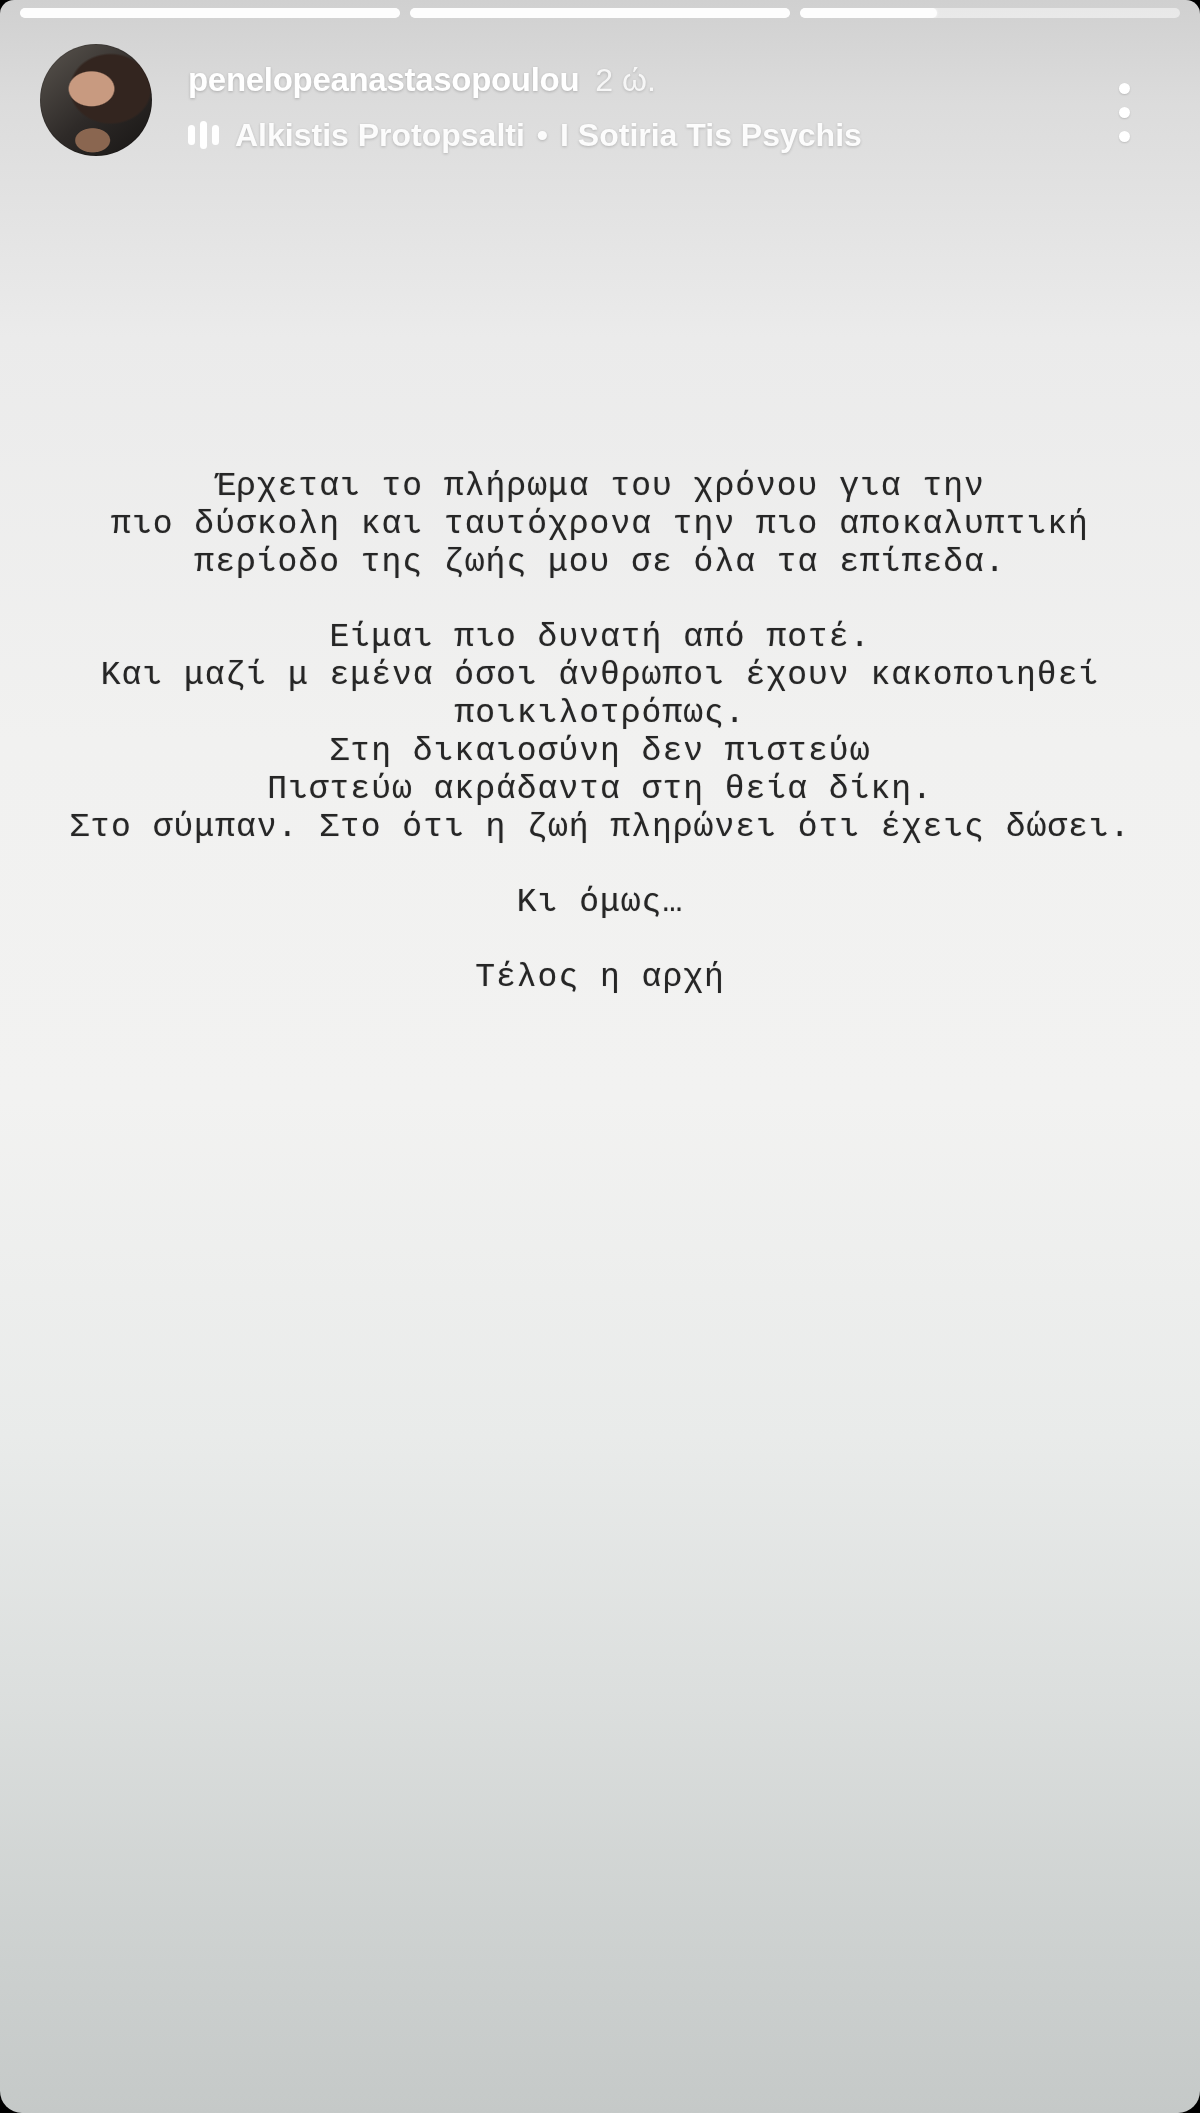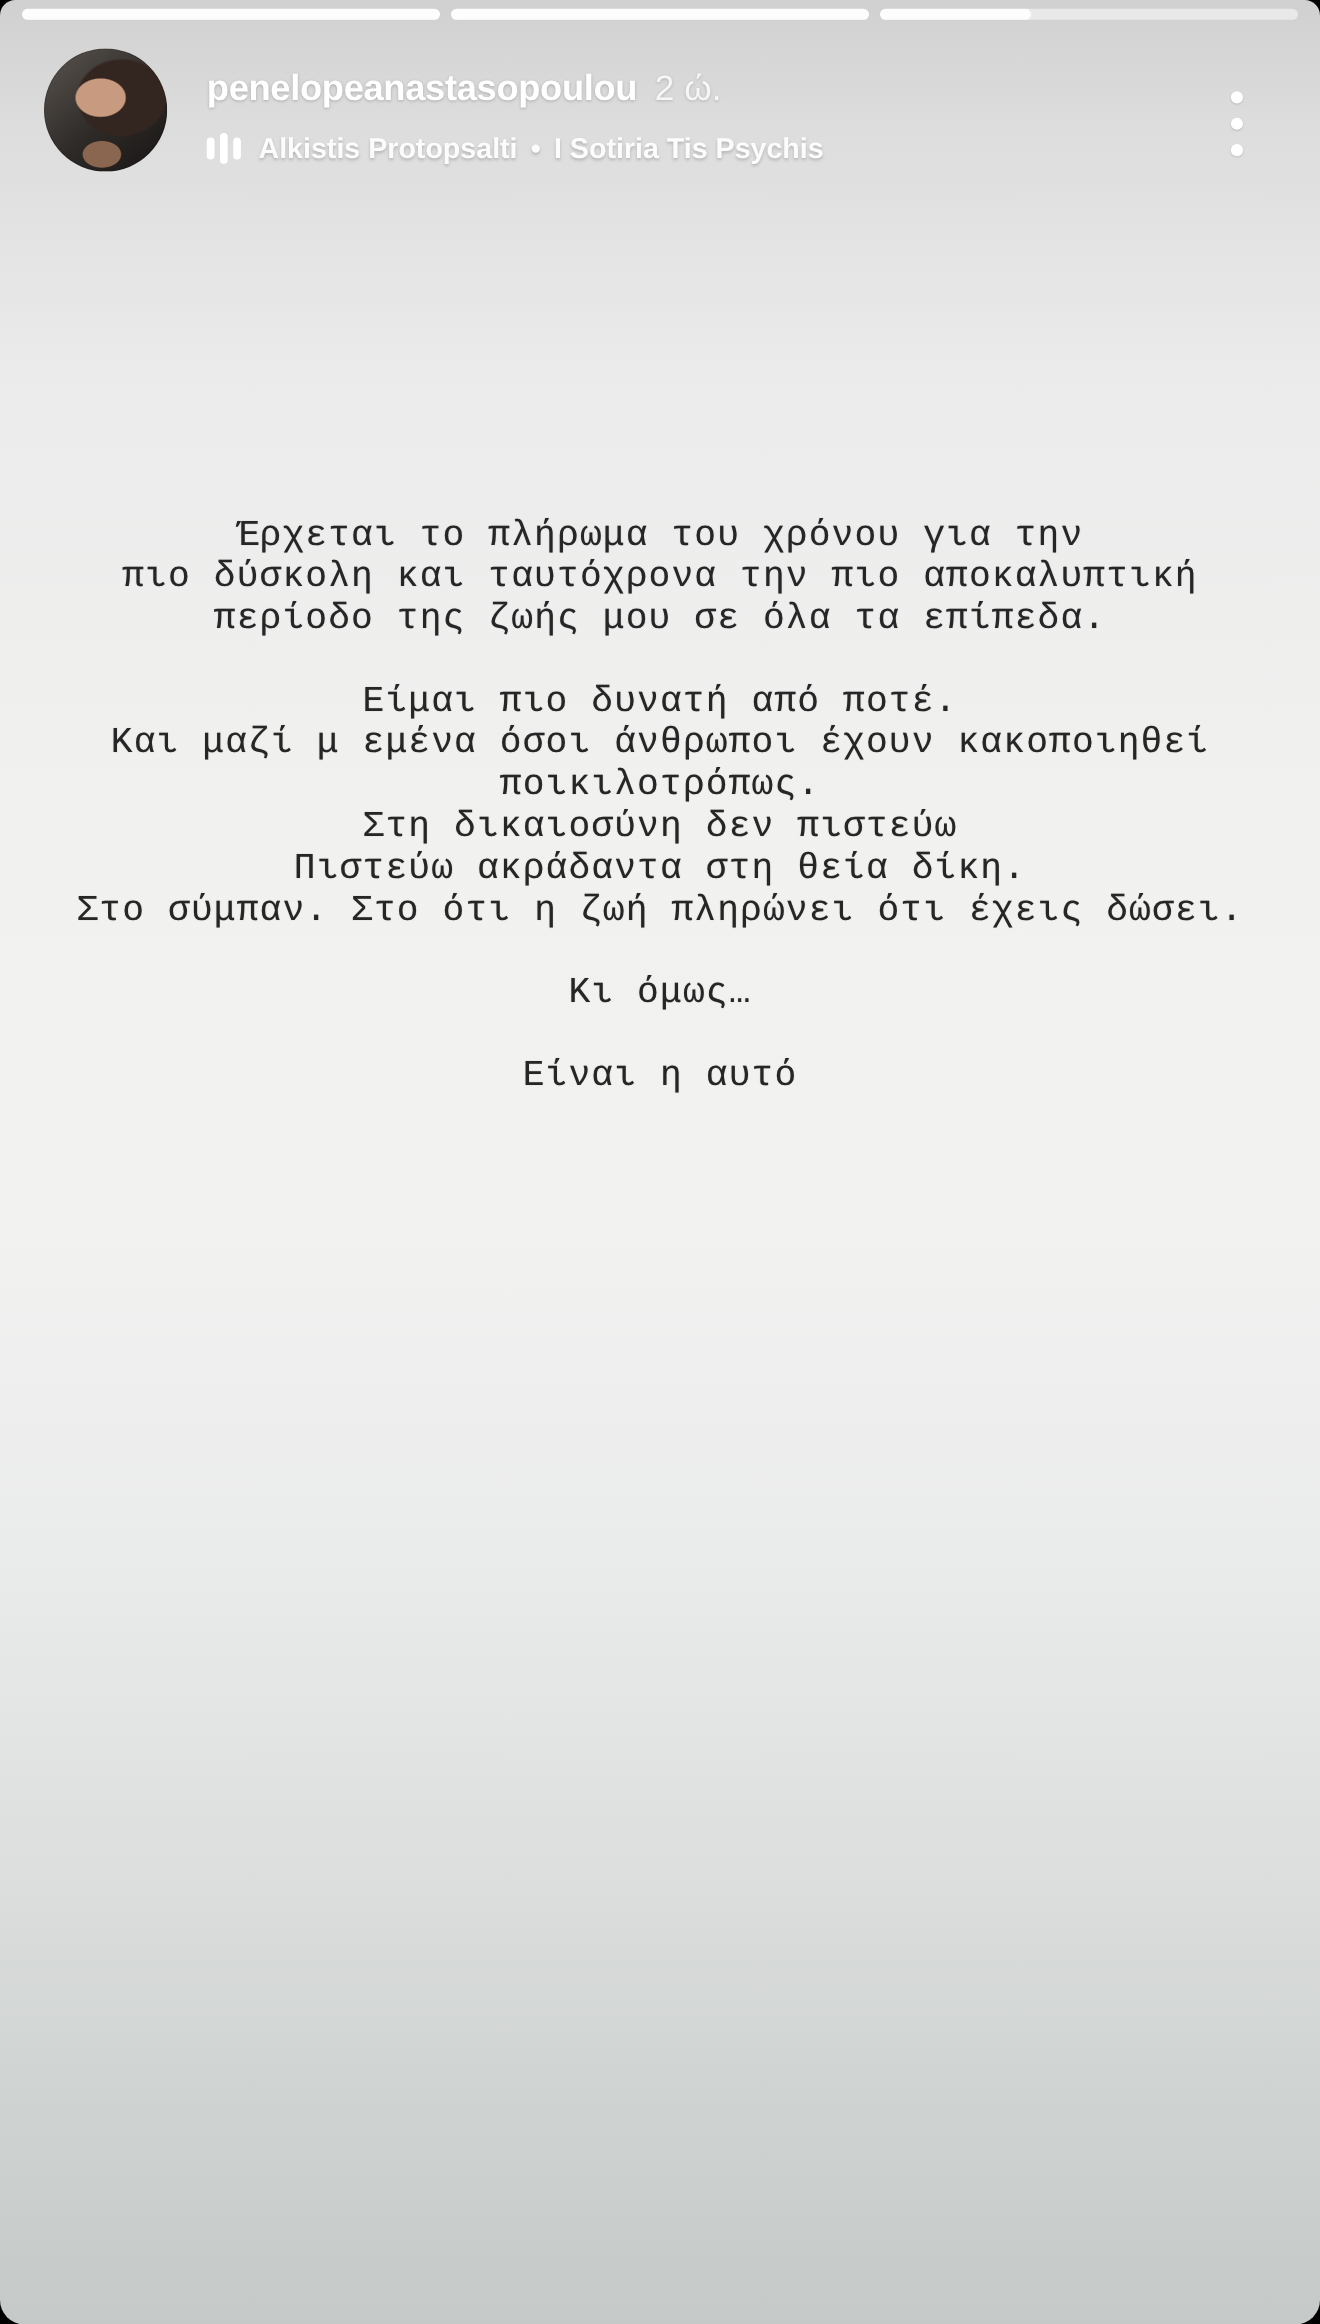--- a/index.html
+++ b/index.html
@@ -28,21 +28,21 @@
       radial-gradient(ellipse 58% 50% at 63% 40%, #33251f 0 60%, rgba(51,37,31,0) 64%),
       linear-gradient(140deg, #5a554f 0%, #2e2a28 55%, #171514 100%);
     box-shadow: inset 0 0 0 1px rgba(0,0,0,0.12);
   }
   .meta { margin-left:36px; padding-top:14px; color:#fff; min-width:0; }
   .row1 { display:flex; align-items:baseline; line-height:38px; }
   .username { font-size:33px; font-weight:700; letter-spacing:-0.3px;
               text-shadow:0 1px 3px rgba(0,0,0,0.22); }
   .time { margin-left:16px; font-size:32px; font-weight:400; color:rgba(255,255,255,0.85);
           text-shadow:0 1px 3px rgba(0,0,0,0.18); }
-  .row2 { margin-top:18px; display:flex; align-items:center; font-size:26px; font-weight:600;
+  .row2 { margin-top:18px; display:flex; align-items:center; font-size:32px; font-weight:600;
           color:rgba(255,255,255,0.95); text-shadow:0 1px 3px rgba(0,0,0,0.2); line-height:36px; }
   .eq { display:flex; align-items:center; gap:5px; margin-right:16px; }
   .eq i { display:block; width:7px; border-radius:4px; background:#fff; }
   .eq i:nth-child(1){ height:20px; } .eq i:nth-child(2){ height:28px; } .eq i:nth-child(3){ height:20px; }
   .bullet { margin:0 12px; }
   .menu { margin-left:auto; margin-right:30px; padding-top:24px; display:flex; flex-direction:column;
           gap:13px; align-items:center; cursor:pointer; }
   .menu i { width:11px; height:11px; border-radius:50%; background:#fff;
             box-shadow:0 1px 2px rgba(0,0,0,0.15); }
 
@@ -101,16 +101,16 @@
     <p>Έρχεται το πλήρωμα του χρόνου για την
 πιο δύσκολη και ταυτόχρονα την πιο αποκαλυπτική
 περίοδο της ζωής μου σε όλα τα επίπεδα.</p>
     <p>Είμαι πιο δυνατή από ποτέ.
 Και μαζί μ εμένα όσοι άνθρωποι έχουν κακοποιηθεί
 ποικιλοτρόπως.
 Στη δικαιοσύνη δεν πιστεύω
 Πιστεύω ακράδαντα στη θεία δίκη.
 Στο σύμπαν. Στο ότι η ζωή πληρώνει ότι έχεις δώσει.</p>
     <p>Κι όμως…</p>
-    <p>Είναι η αυτό</p>
+    <p>Τέλος η αρχή</p>
   </main>
 
 </div>
 
 </body></html>

